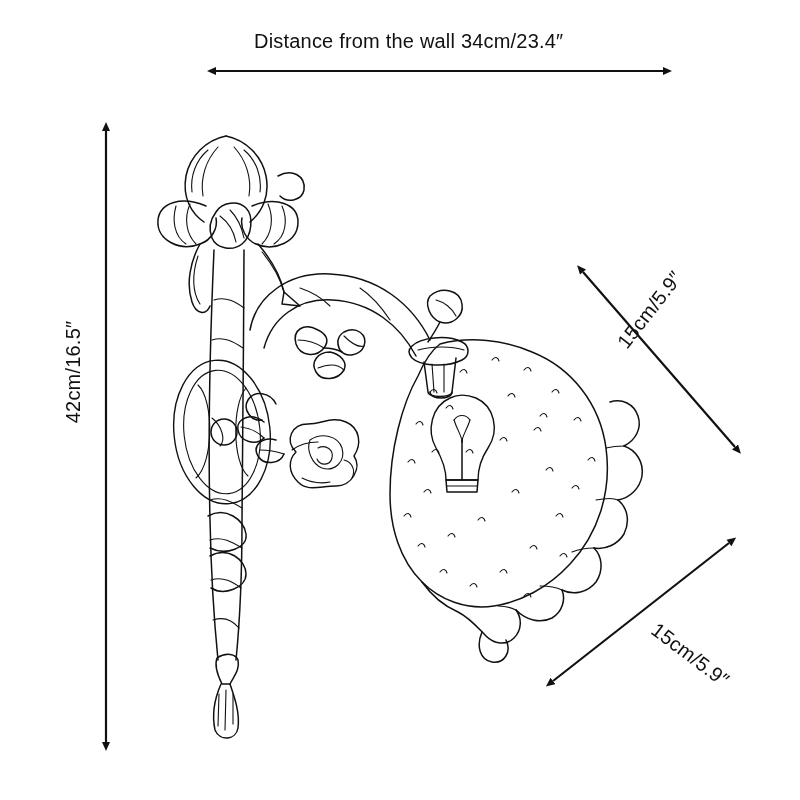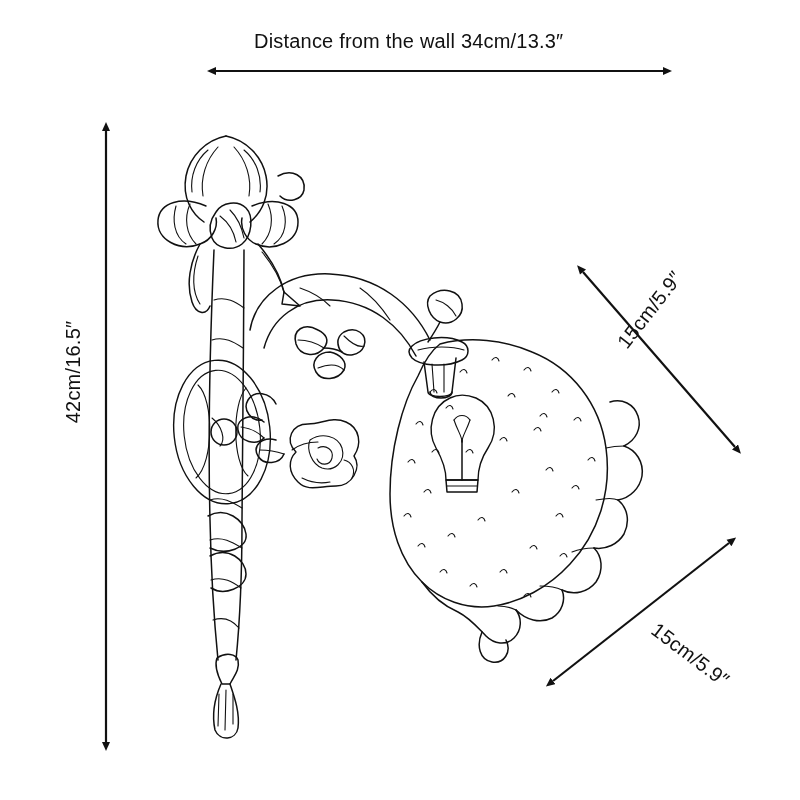--- a/index.html
+++ b/index.html
@@ -278,21 +278,21 @@
         <path d="M432 452 C435 448 438 449 439 453"></path>
         <path d="M466 452 C469 448 472 449 473 453"></path>
         <path d="M500 440 C503 436 506 437 507 441"></path>
         <path d="M534 430 C537 426 540 427 541 431"></path>
         <path d="M560 556 C563 552 566 553 567 557"></path>
         <path d="M524 596 C527 592 530 593 531 597"></path>
       </g>
     </g>
   </svg>
 
-  <div class="dim-label" id="label-top">Distance from the wall 34cm/13.3″</div>
+  <div class="dim-label" id="label-top">Distance from the wall 34cm/23.4″</div>
 
   <div class="dim-label" id="label-left">42cm/16.5″</div>
 
   <div class="dim-label" id="label-right-upper">15cm/5.9″</div>
 
   <div class="dim-label" id="label-right-lower">15cm/5.9″</div>
 
 </div>
 
 </body></html>

